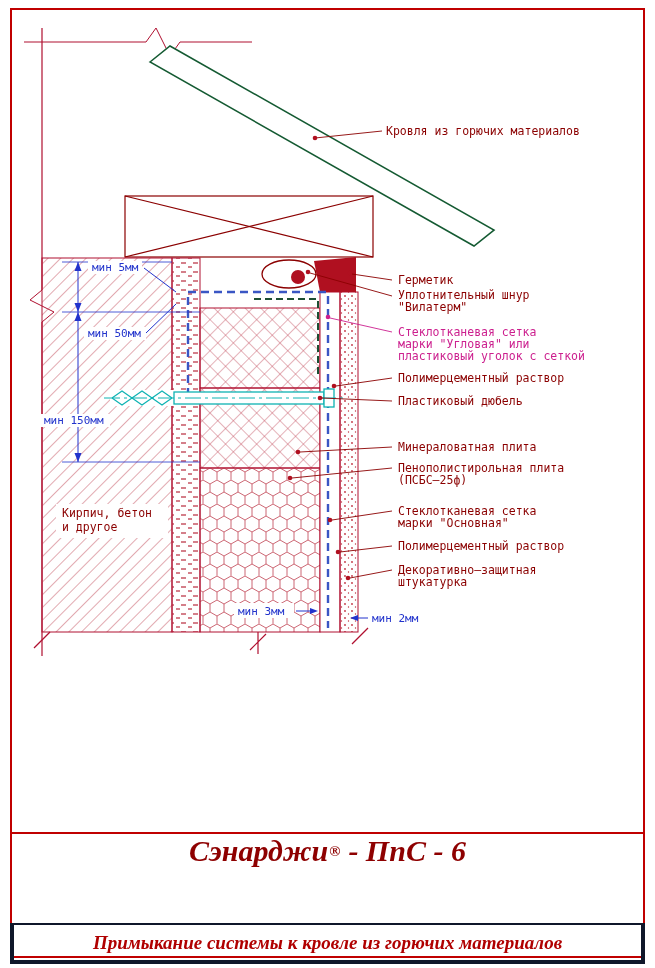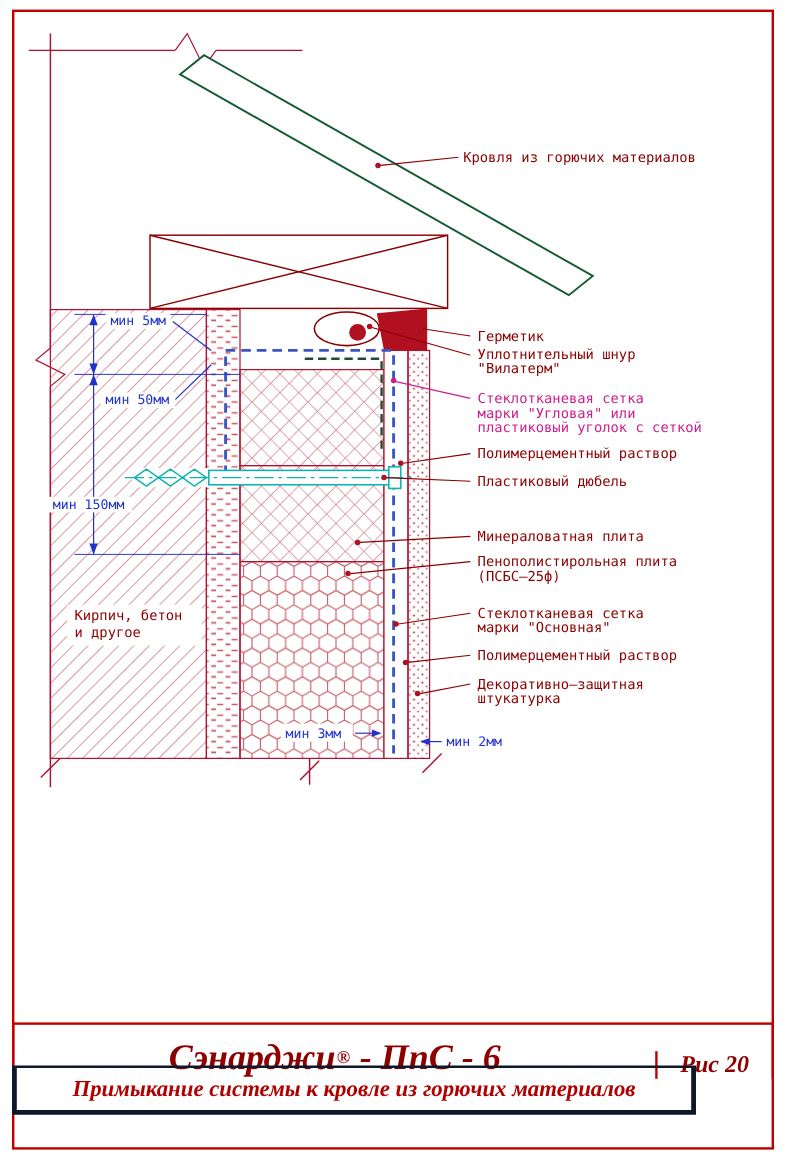--- a/index.html
+++ b/index.html
@@ -4,32 +4,32 @@
 <style>
   html,body{margin:0;padding:0;background:#ffffff;}
   body{width:655px;height:968px;position:relative;overflow:hidden;
        font-family:"Liberation Sans",sans-serif;}
   .frame{position:absolute;left:10px;top:8px;width:635px;height:950px;
          border:2px solid #c00000;box-sizing:border-box;}
   svg{position:absolute;left:0;top:0;}
   .lbl{font:11.5px "DejaVu Sans Mono",monospace;fill:#8b0000;}
   .lbl-m{font:11.5px "DejaVu Sans Mono",monospace;fill:#cc1f8e;}
   .dim{font:11px "DejaVu Sans Mono",monospace;fill:#2233cc;}
-  .title-bar{position:absolute;left:10px;top:852px;width:635px;height:47px;
+  .title-bar{position:absolute;left:10px;top:832px;width:635px;height:47px;
              border:2px solid #c00000;border-bottom:none;box-sizing:border-box;
-             display:flex;align-items:flex-end;}
+             display:flex;align-items:flex-start;}
   .title-main{flex:1;display:flex;align-items:center;justify-content:center;
               font-family:"Liberation Serif",serif;font-style:italic;font-weight:bold;
               font-size:30px;color:#8e0000;}
   .title-main sup{font-size:15px;vertical-align:super;margin-left:1px;}
   .title-suffix{margin-left:8px;}
   .fig-cell{width:95px;border-left:2px solid #c00000;display:flex;align-items:center;
             justify-content:center;font-family:"Liberation Serif",serif;font-style:italic;
             font-weight:bold;font-size:20px;color:#8e0000;}
-  .subtitle-bar{position:absolute;left:10px;top:888px;width:570px;height:41px;
+  .subtitle-bar{position:absolute;left:10px;top:923px;width:635px;height:41px;
                 border:4px solid #0f172a;border-top-width:2px;box-sizing:border-box;
                 display:flex;align-items:center;justify-content:center;
                 font-family:"Liberation Serif",serif;font-style:italic;font-weight:bold;
                 font-size:19px;color:#b00000;}
 </style>
 </head>
 <body>
 
 <div class="frame"></div>
 
@@ -179,17 +179,16 @@
   <text class="dim" x="238" y="615">мин 3мм</text>
   <text class="dim" x="372" y="622">мин 2мм</text>
 </svg>
 
 <div class="title-bar">
   <div class="title-main">
     <span>Сэнарджи</span>
       <sup>®</sup>
       <span class="title-suffix">- ПпС - 6</span>
   </div>
-  <div class="fig-cell">Рис 20</div>
 </div>
 <div class="subtitle-bar">
   <span>Примыкание системы к кровле из горючих материалов</span>
 </div>
 
 </body></html>

